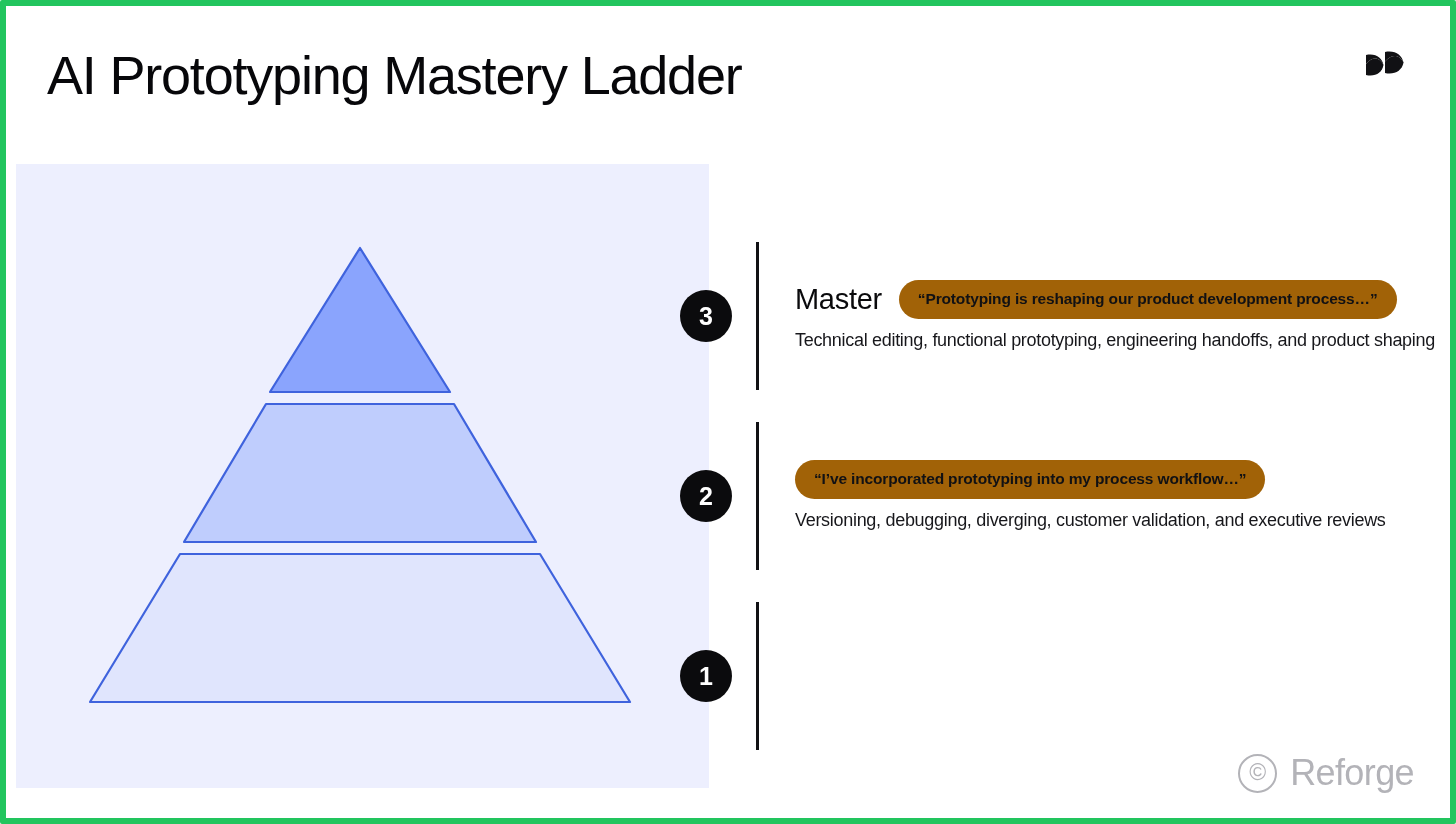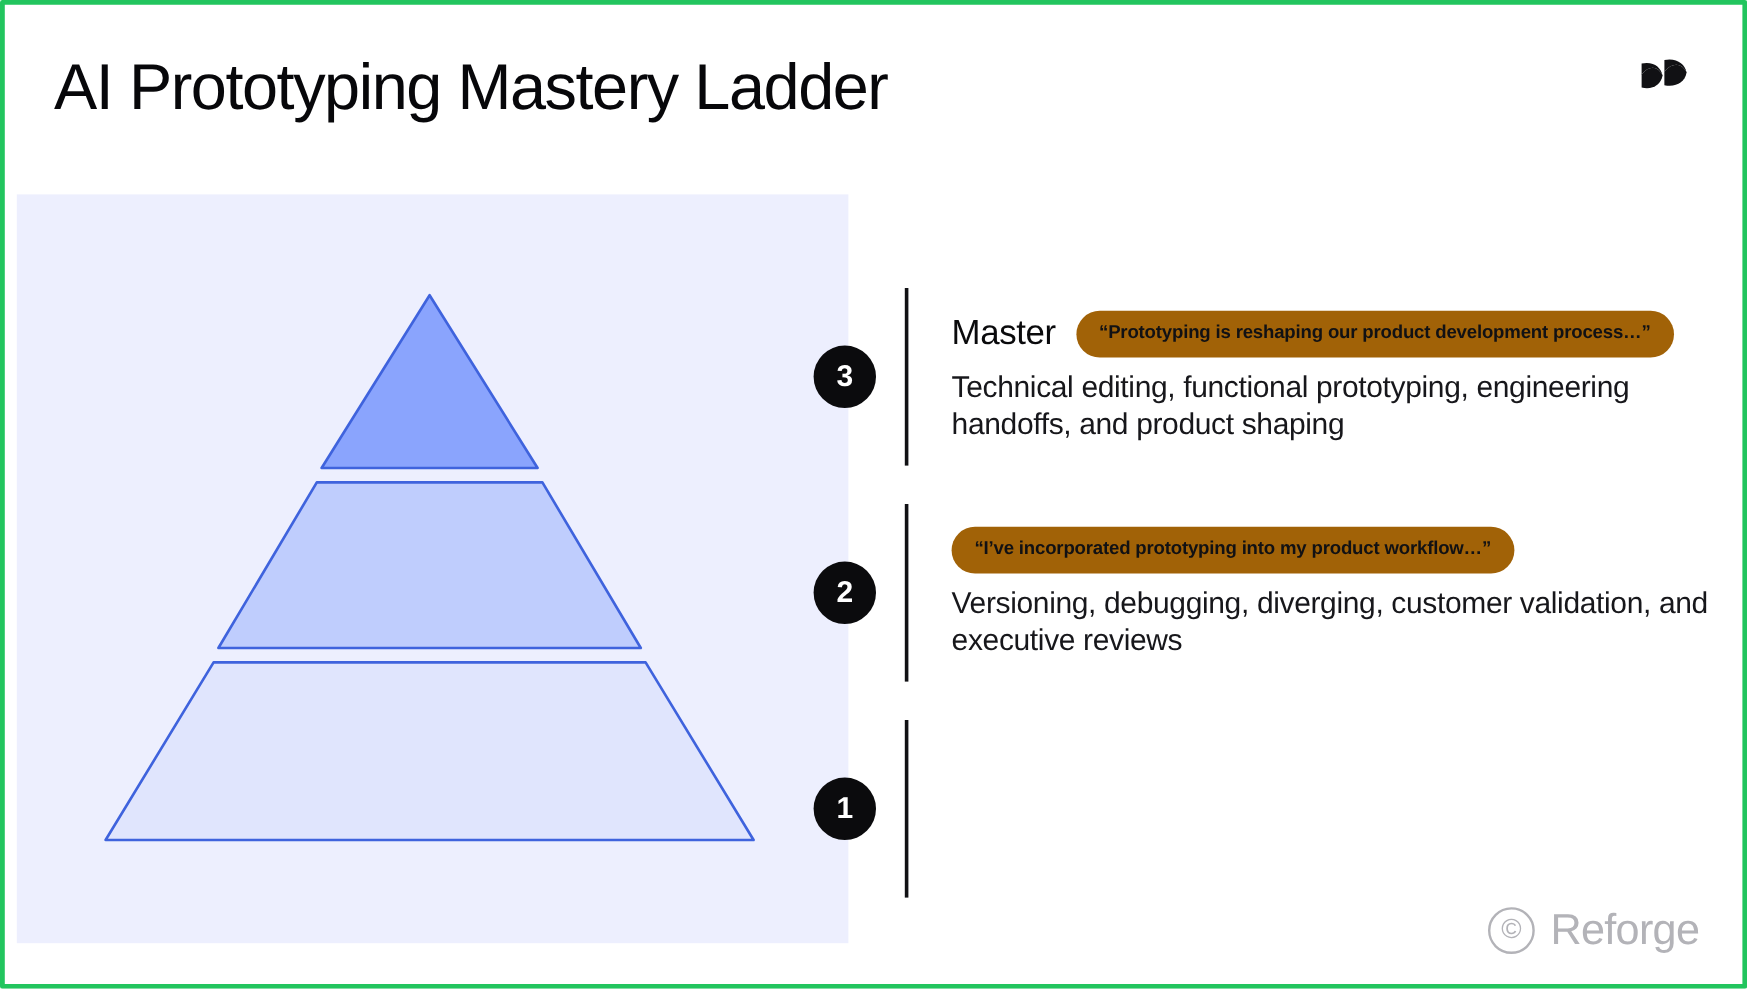--- a/index.html
+++ b/index.html
@@ -11,21 +11,21 @@
     background: #ffffff;
     font-family: "Liberation Sans", sans-serif;
     overflow: hidden;
   }
 
   .slide {
     position: relative;
     width: 1456px;
     height: 824px;
     background: #ffffff;
-    border: 4px solid #22c55e;
+    border: 6px solid #22c55e;
     border-radius: 2px;
     overflow: hidden;
   }
 
   
   .header {
     position: absolute;
     left: 0; top: 0;
     width: 100%;
     height: 158px;
@@ -142,21 +142,21 @@
     color: #111114;
     font-size: 15.5px;
     font-weight: 700;
     letter-spacing: -0.15px;
     padding: 10px 19px 11px;
     border-radius: 22px;
     white-space: nowrap;
   }
 
   .level-desc {
-    font-size: 25px;
+    font-size: 18px;
     font-weight: 400;
     line-height: 1.24;
     color: #17171b;
     letter-spacing: -0.3px;
     max-width: 640px;
   }
 
   
   .watermark {
     position: absolute;
@@ -228,21 +228,21 @@
         </div>
         <div class="level-desc">Technical editing, functional prototyping, engineering handoffs, and product shaping</div>
       </div>
     </div>
 
     <div class="level-row r2">
       <div class="level-badge">2</div>
       <div class="level-divider"></div>
       <div class="level-body">
         <div class="level-head">
-          <span class="level-quote">“I’ve incorporated prototyping into my product workflow…”</span>
+          <span class="level-quote">“I’ve incorporated prototyping into my process workflow…”</span>
         </div>
         <div class="level-desc">Versioning, debugging, diverging, customer validation, and executive reviews</div>
       </div>
     </div>
 
     <div class="level-row r1">
       <div class="level-badge">1</div>
       <div class="level-divider"></div>
     </div>
 

